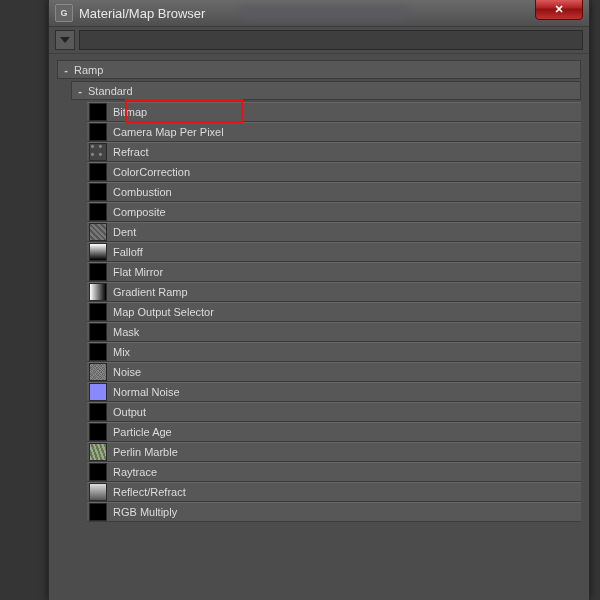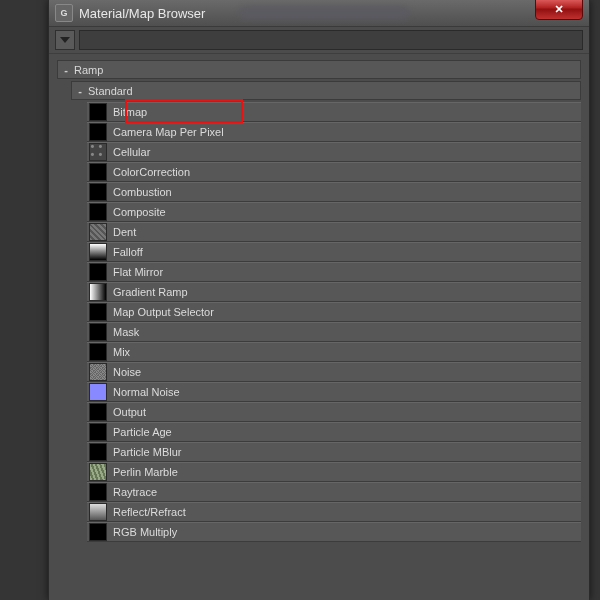--- a/index.html
+++ b/index.html
@@ -195,21 +195,21 @@
         <div class="item">
           <div class="swatch sw-black"></div>
           <span class="label">Bitmap</span>
         </div>
         <div class="item">
           <div class="swatch sw-black"></div>
           <span class="label">Camera Map Per Pixel</span>
         </div>
         <div class="item">
           <div class="swatch sw-cellular"></div>
-          <span class="label">Cellular</span>
+          <span class="label">Refract</span>
         </div>
         <div class="item">
           <div class="swatch sw-black"></div>
           <span class="label">ColorCorrection</span>
         </div>
         <div class="item">
           <div class="swatch sw-black"></div>
           <span class="label">Combustion</span>
         </div>
         <div class="item">
@@ -254,24 +254,20 @@
         </div>
         <div class="item">
           <div class="swatch sw-black"></div>
           <span class="label">Output</span>
         </div>
         <div class="item">
           <div class="swatch sw-black"></div>
           <span class="label">Particle Age</span>
         </div>
         <div class="item">
-          <div class="swatch sw-black"></div>
-          <span class="label">Particle MBlur</span>
-        </div>
-        <div class="item">
           <div class="swatch sw-perlin"></div>
           <span class="label">Perlin Marble</span>
         </div>
         <div class="item">
           <div class="swatch sw-black"></div>
           <span class="label">Raytrace</span>
         </div>
         <div class="item">
           <div class="swatch sw-reflect"></div>
           <span class="label">Reflect/Refract</span>

